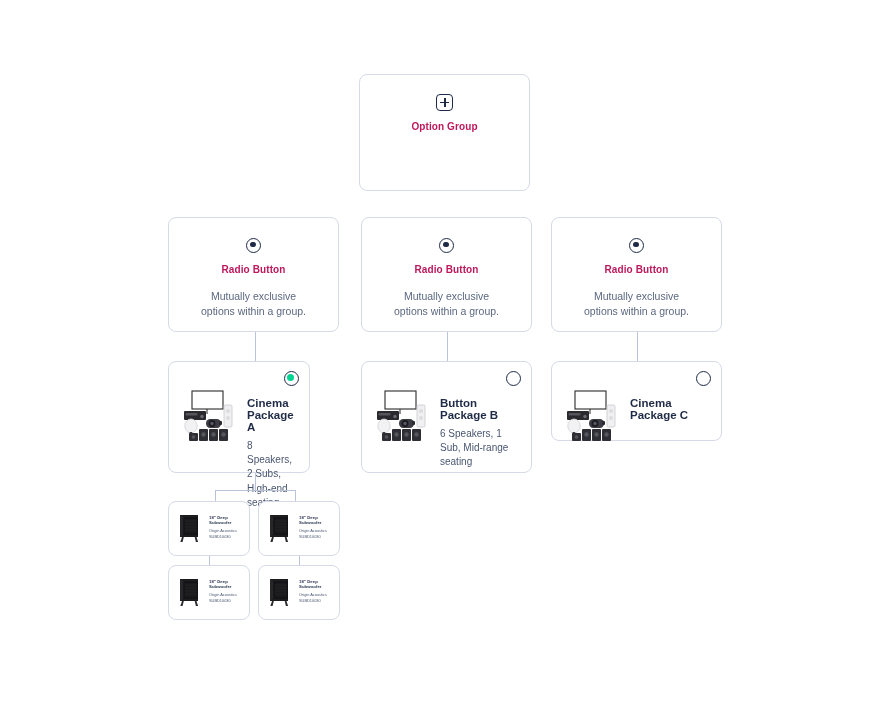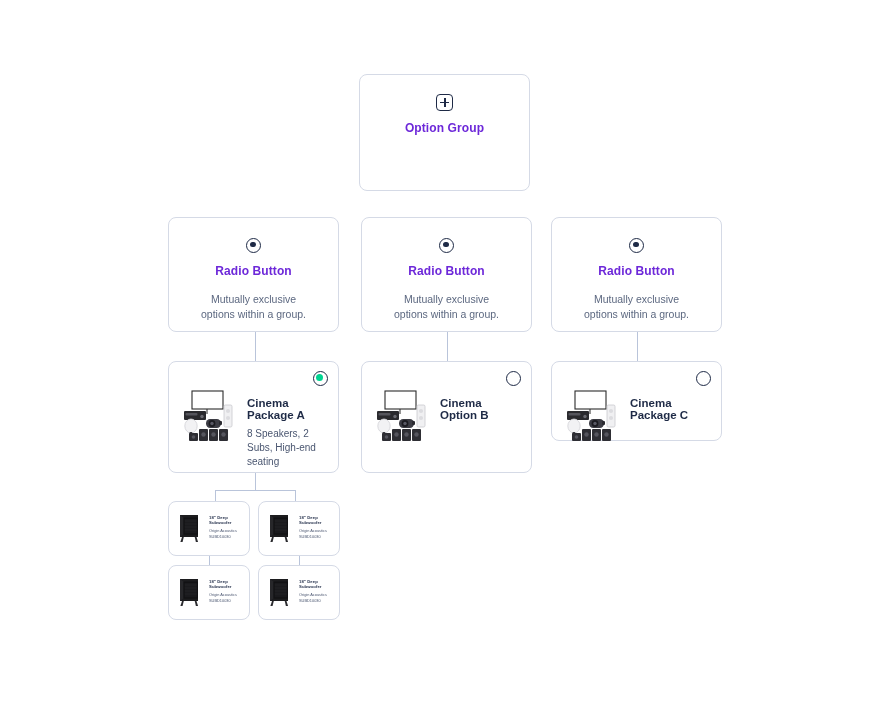--- a/index.html
+++ b/index.html
@@ -34,24 +34,24 @@
   
   .node { padding: 16px 18px 0; text-align: center; }
   .node-icon {
     display: flex;
     align-items: center;
     justify-content: center;
     height: 22px;
     margin-bottom: 8px;
   }
   .node-title {
-    font-size: 12px;
+    font-size: 10px;
     font-weight: bold;
     letter-spacing: .1px;
-    color: #6d28d9;
+    color: #be185d;
     margin-bottom: 14px;
   }
   .node-desc {
     font-size: 10.5px;
     line-height: 1.45;
     color: #5c6880;
     padding: 0 6px;
   }
 
   
@@ -184,21 +184,21 @@
       <span class="icon-radio"></span>
     </div>
     <div class="node-title">Radio Button</div>
     <div class="node-desc">Mutually exclusive options within a group.</div>
   </div>
 
   <div class="conn v" style="left:255px; top:332px; height:29px;"></div>
   <div class="conn v" style="left:447px; top:332px; height:29px;"></div>
   <div class="conn v" style="left:637px; top:332px; height:29px;"></div>
 
-  <div class="card product" style="left:168px; top:361px; width:171px; height:112px;">
+  <div class="card product" style="left:168px; top:361px; width:142px; height:112px;">
     <div class="product-radio selected"></div>
     <div class="product-body">
       <svg class="theater-img" viewBox="0 0 58 52">
         <rect x="12" y="2" width="31" height="18" fill="#ffffff" stroke="#2b2b2b" stroke-width="1.1"></rect>
         <path d="M27 20 v5" stroke="#2b2b2b" stroke-width="1"></path>
         <rect x="4" y="22" width="22" height="9" rx="1" fill="#2a2a2e"></rect>
         <rect x="5.5" y="24" width="12" height="2.4" rx="1" fill="#55555c"></rect>
         <circle cx="22" cy="27.5" r="1.7" fill="#6b6b72"></circle>
         <rect x="44" y="16" width="8" height="22" rx="1.4" fill="#f0f0f2" stroke="#c9c9ce" stroke-width=".8"></rect>
         <circle cx="48" cy="22" r="2.1" fill="#dcdce0"></circle>
@@ -258,21 +258,22 @@
           <rect x="9" y="44" width="9" height="8" rx="1"></rect>
         </g>
         <g fill="#55555e">
           <circle cx="23.5" cy="45.5" r="2.2"></circle>
           <circle cx="33.5" cy="45.5" r="2.2"></circle>
           <circle cx="43.5" cy="45.5" r="2.2"></circle>
           <circle cx="13.5" cy="48" r="1.8"></circle>
         </g>
       </svg>
       <div class="product-text">
-        <div class="product-title">Cinema Option B</div>
+        <div class="product-title">Button Package B</div>
+        <div class="product-desc">6 Speakers, 1 Sub, Mid-range seating</div>
       </div>
     </div>
   </div>
 
   <div class="card product" style="left:551px; top:361px; width:171px; height:80px;">
     <div class="product-radio"></div>
     <div class="product-body">
       <svg class="theater-img" viewBox="0 0 58 52">
         <rect x="12" y="2" width="31" height="18" fill="#ffffff" stroke="#2b2b2b" stroke-width="1.1"></rect>
         <path d="M27 20 v5" stroke="#2b2b2b" stroke-width="1"></path>

